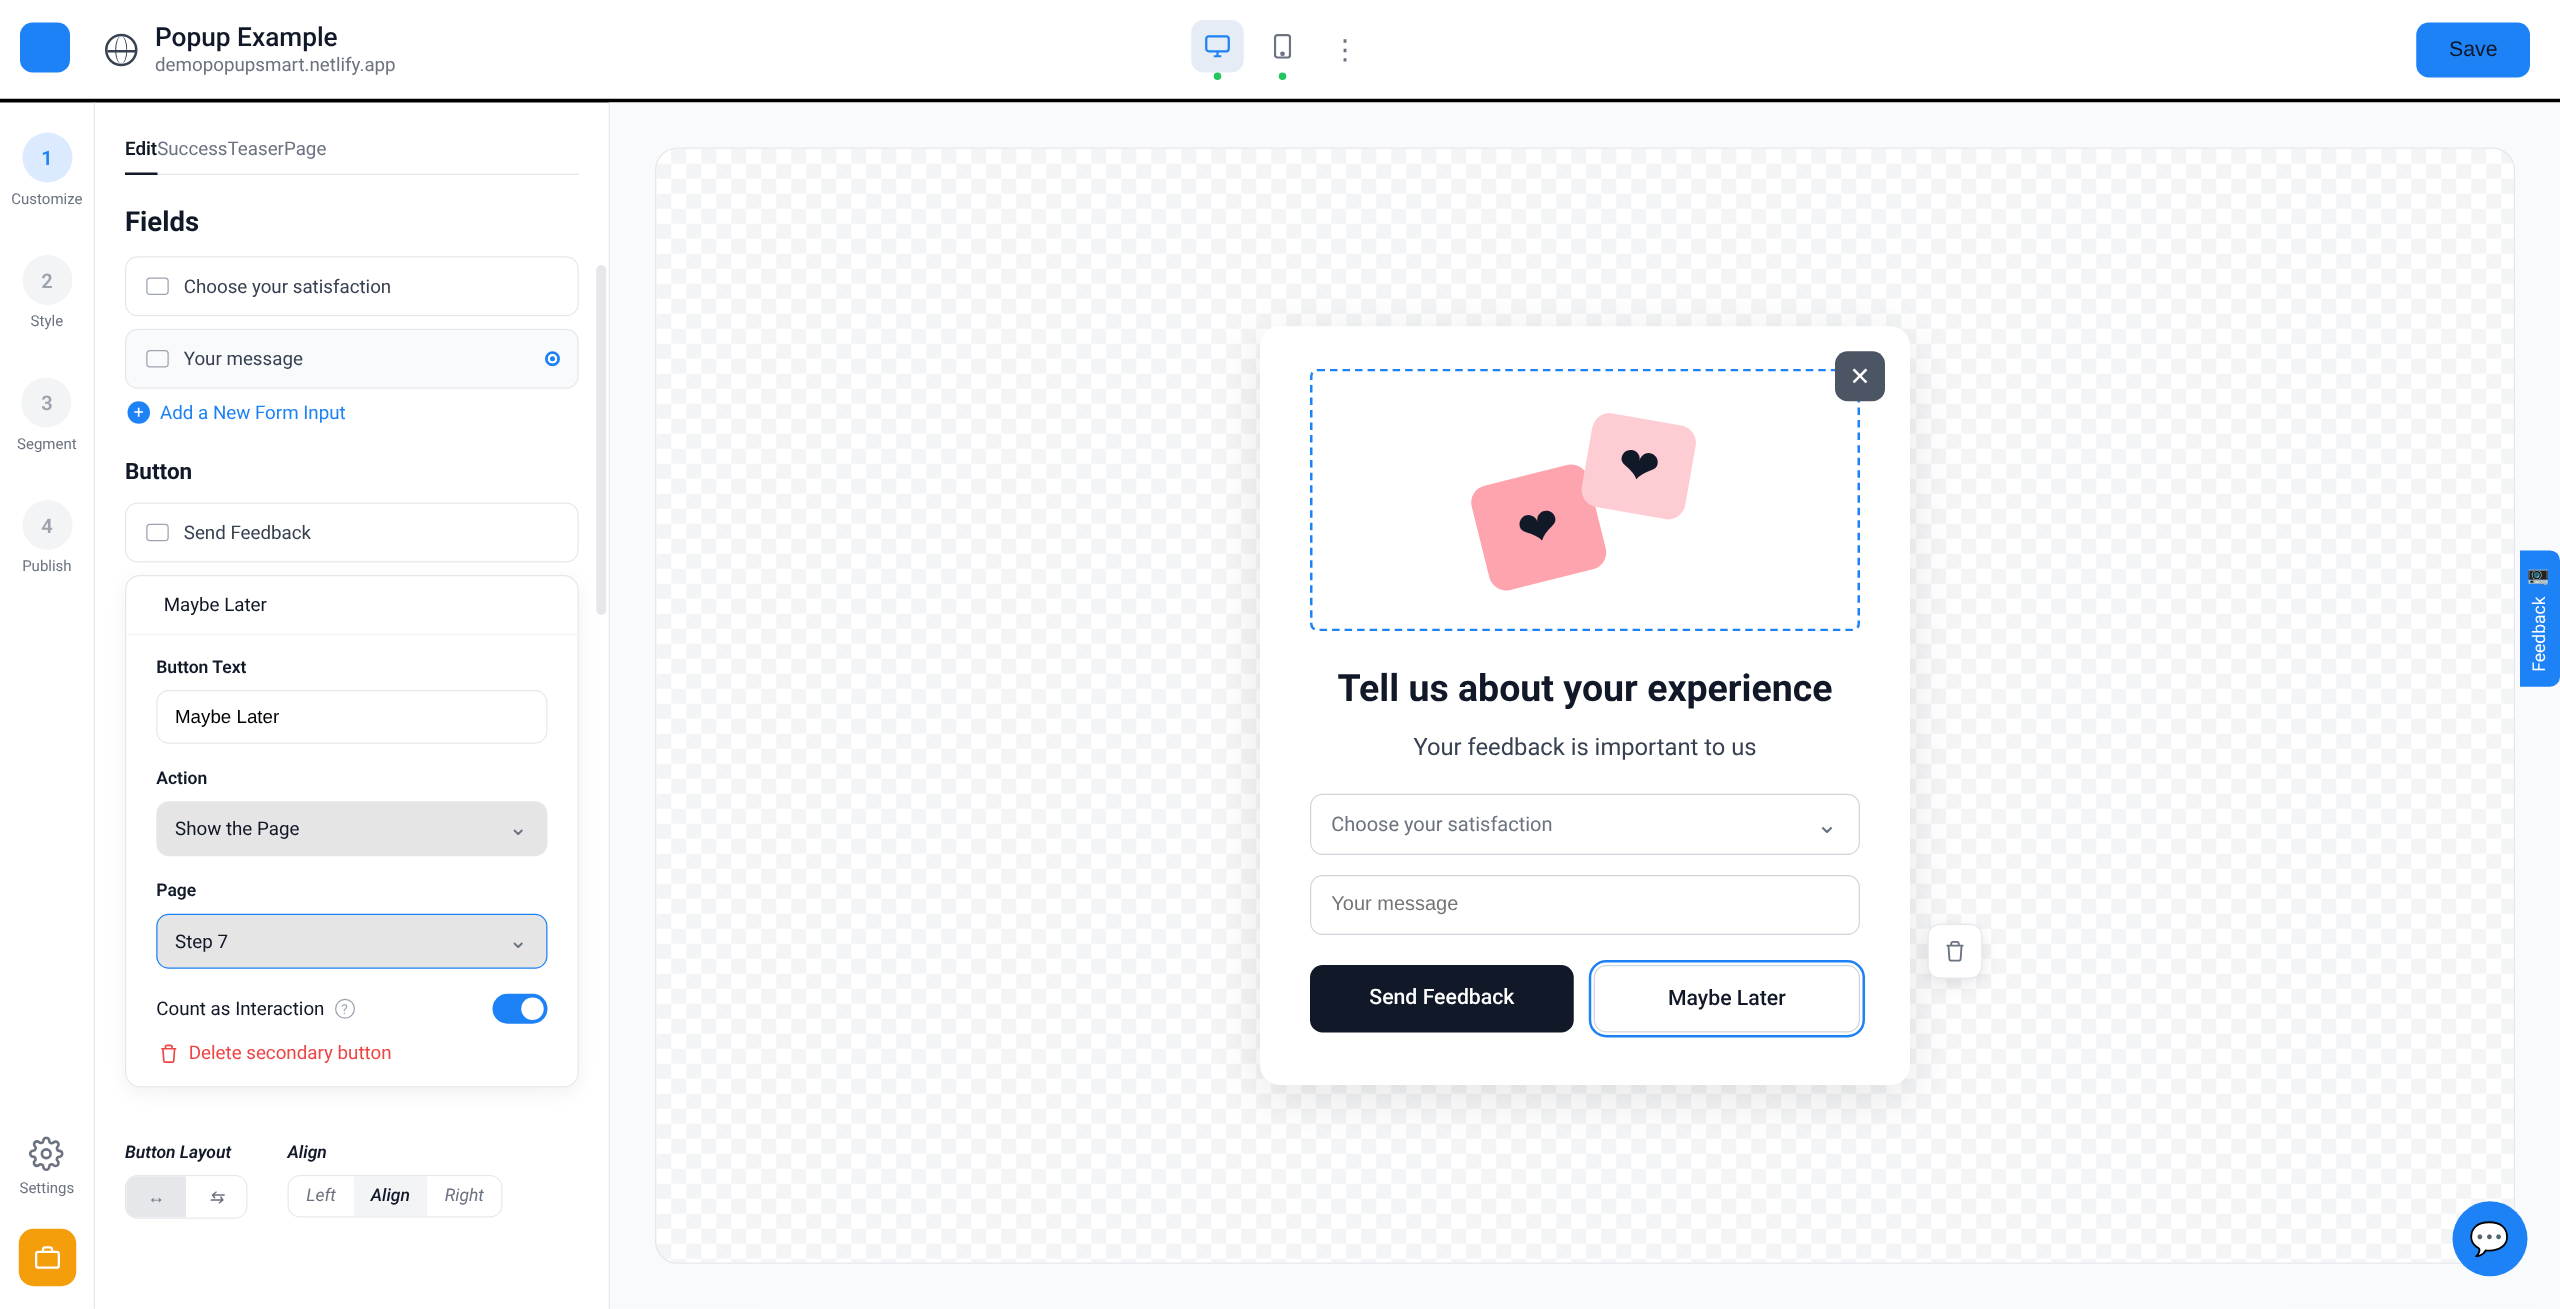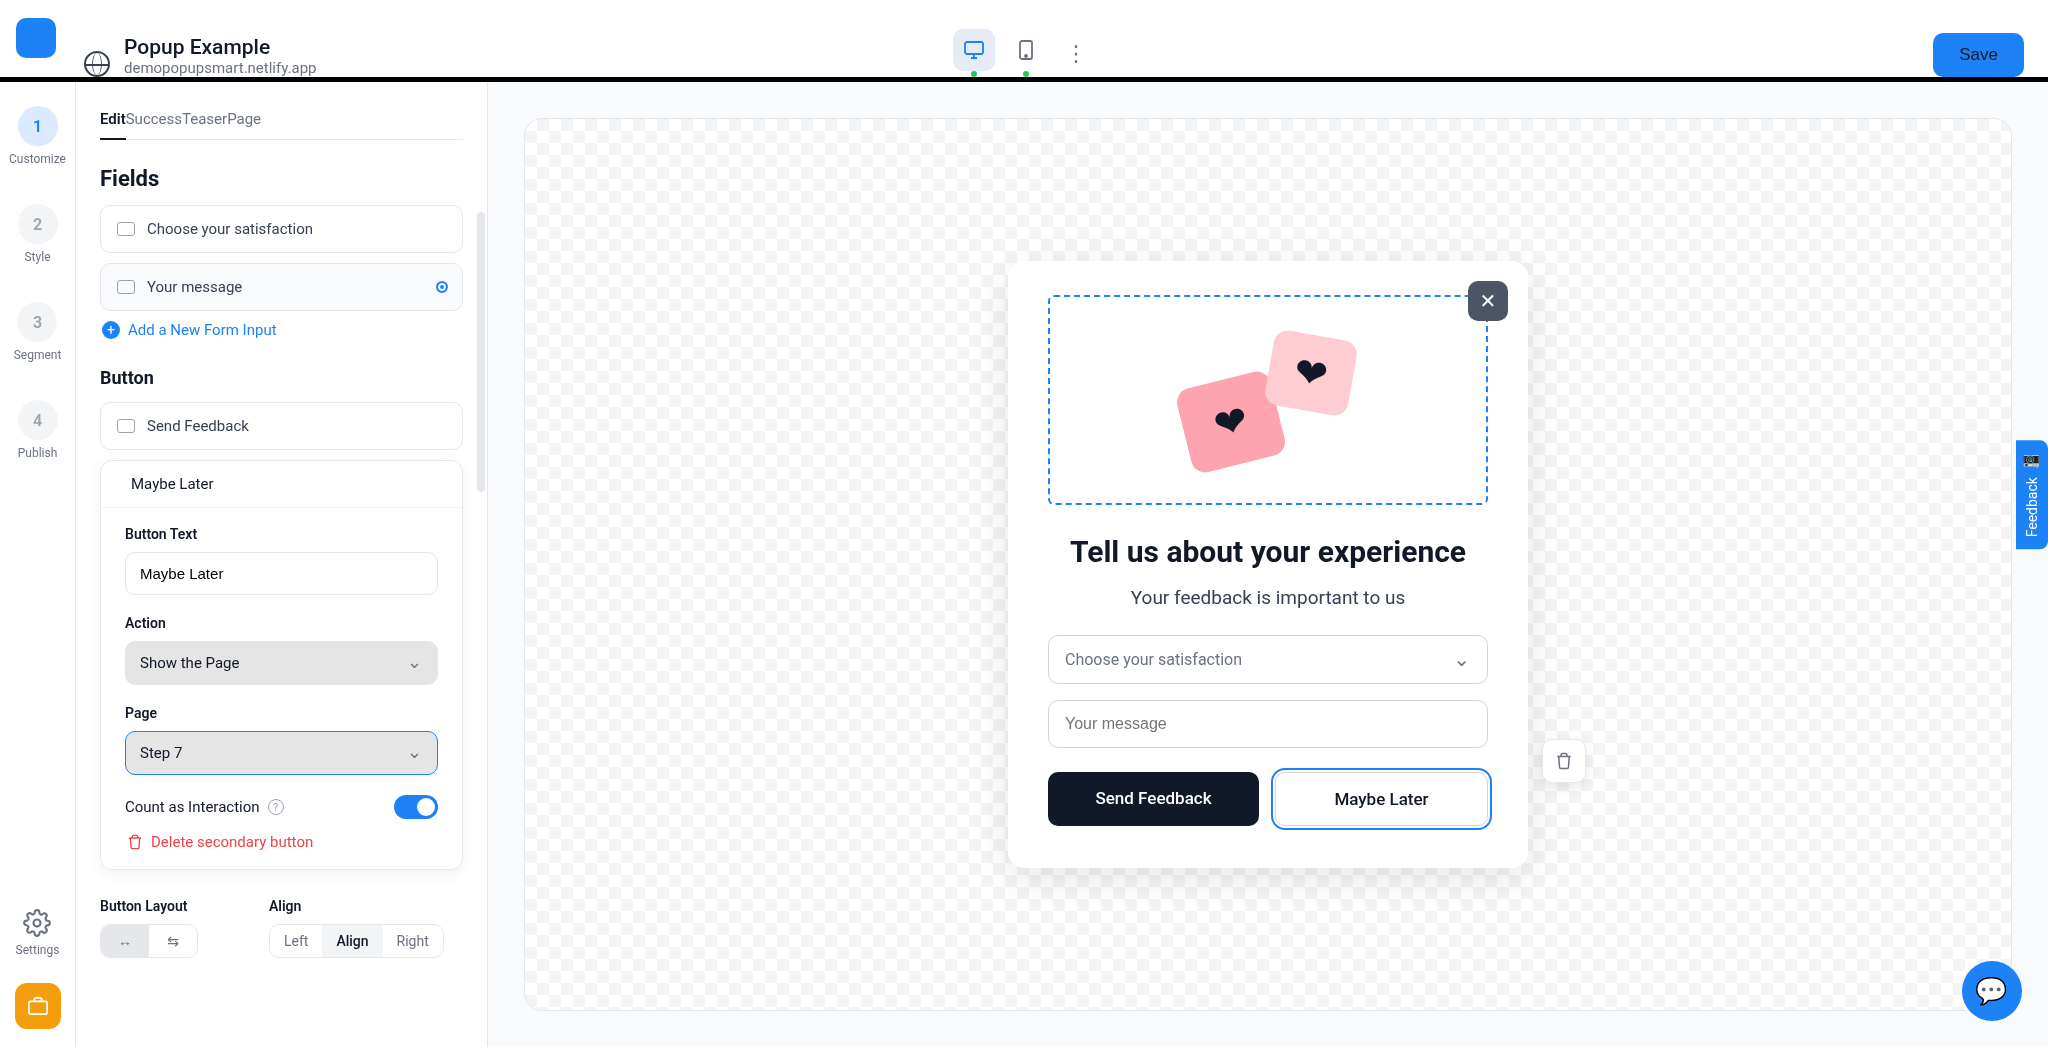--- a/index.html
+++ b/index.html
@@ -1,19 +1,19 @@
 <!DOCTYPE html>
 <html><head>
   <meta charset="utf-8">
   <style>
     * { box-sizing: border-box; margin: 0; padding: 0; }
     html, body { width: 2048px; height: 1047px; font-family: -apple-system, BlinkMacSystemFont, "Segoe UI", Roboto, sans-serif; background: #fff; color: #111827; overflow: hidden; }
 
     
-    .topbar { height: 82px; border-bottom: 5px solid #000000; display: flex; align-items: flex-end; padding: 0 24px 0 84px; position: relative; }
+    .topbar { height: 82px; border-bottom: 3px solid #000000; display: flex; align-items: center; padding: 0 24px 0 84px; position: relative; }
     .app-logo { position: absolute; left: 16px; top: 18px; width: 40px; height: 40px; border-radius: 10px; background: #1d82f5; }
     .globe-circ { width: 26px; height: 26px; border: 2px solid #374151; border-radius: 50%; position: relative; margin-right: 14px; flex: 0 0 auto; }
     .globe-circ::before { content: ""; position: absolute; inset: 0; border-left: 2px solid #374151; border-right: 2px solid #374151; border-radius: 50%; transform: scaleX(.45); }
     .globe-circ::after { content: ""; position: absolute; left: 0; right: 0; top: 50%; border-top: 2px solid #374151; }
     .title-col { display: flex; flex-direction: column; }
     .title-main { font-size: 21px; font-weight: 500; }
     .title-sub  { font-size: 15px; color: #6b7280; }
     .device-group { margin-left: auto; margin-right: auto; display: flex; align-items: center; gap: 10px; position: absolute; left: 50%; transform: translateX(-50%); }
     .dev-btn { width: 42px; height: 42px; border-radius: 10px; display: flex; align-items: center; justify-content: center; background: transparent; }
     .dev-btn.active { background: #e6ecf5; }
@@ -52,24 +52,24 @@
     .expand-card .body { padding: 18px 24px 0 24px; }
     .fld-lbl { font-size: 14px; font-weight: 600; margin-bottom: 10px; display: block; }
     .txt-input { width: 100%; border: 1px solid #e5e7eb; border-radius: 10px; padding: 12px 14px; font-size: 15px; margin-bottom: 20px; }
     .sel-input { width: 100%; border: 1px solid #e5e7eb; border-radius: 10px; padding: 12px 14px; font-size: 15px; margin-bottom: 20px; background: #e5e5e5; appearance: none; position: relative; }
     .sel-wrap { position: relative; }
     .sel-wrap::after { content: "⌄"; position: absolute; right: 16px; top: 10px; font-size: 18px; color: #6b7280; pointer-events: none; }
     .sel-input.hl { border-color: #1d82f5; }
     .cai-row { display: flex; align-items: center; gap: 8px; font-size: 15px; margin: 6px 0 14px; }
     .toggle { width: 44px; height: 24px; border-radius: 12px; background: #1d82f5; position: relative; margin-left: auto; }
     .toggle::after { content: ""; position: absolute; right: 3px; top: 3px; width: 18px; height: 18px; border-radius: 50%; background: #fff; }
-    .del-link { color: #ef4444; font-size: 15px; display: flex; align-items: center; gap: 8px; cursor: pointer; margin-left: 2px; }
+    .del-link { color: #ef4444; font-size: 15px; display: flex; align-items: flex-end; gap: 8px; cursor: pointer; margin-left: 2px; }
     .help-ic { width: 16px; height: 16px; border: 1.5px solid #9ca3af; border-radius: 50%; font-size: 11px; color: #9ca3af; display: inline-flex; align-items: center; justify-content: center; }
 
-    .layout-row { display: flex; margin-top: 28px; gap: 71px; }
+    .layout-row { display: flex; margin-top: 44px; gap: 32px; font-style: italic; }
     .seg { display: inline-flex; border: 1px solid #e5e7eb; border-radius: 10px; overflow: hidden; }
     .seg > * { padding: 8px 14px; font-size: 14px; color: #6b7280; background: #fff; cursor: pointer; }
     .seg > *.on { background: #e5e7eb; }
     .seg > *.active { background: #f3f4f6; color: #111827; font-weight: 500; }
     .layout-ico { display: inline-flex; align-items: center; justify-content: center; width: 20px; }
     .panel::-webkit-scrollbar { width: 8px; }
 
     
     .canvas { position: absolute; left: 488px; right: 0; top: 82px; bottom: 0; background: #f9fafb; padding: 36px; }
     .stage { width: 100%; height: 100%; border: 1px solid #e5e7eb; border-radius: 18px; background: #fff; display: flex; align-items: center; justify-content: center;

